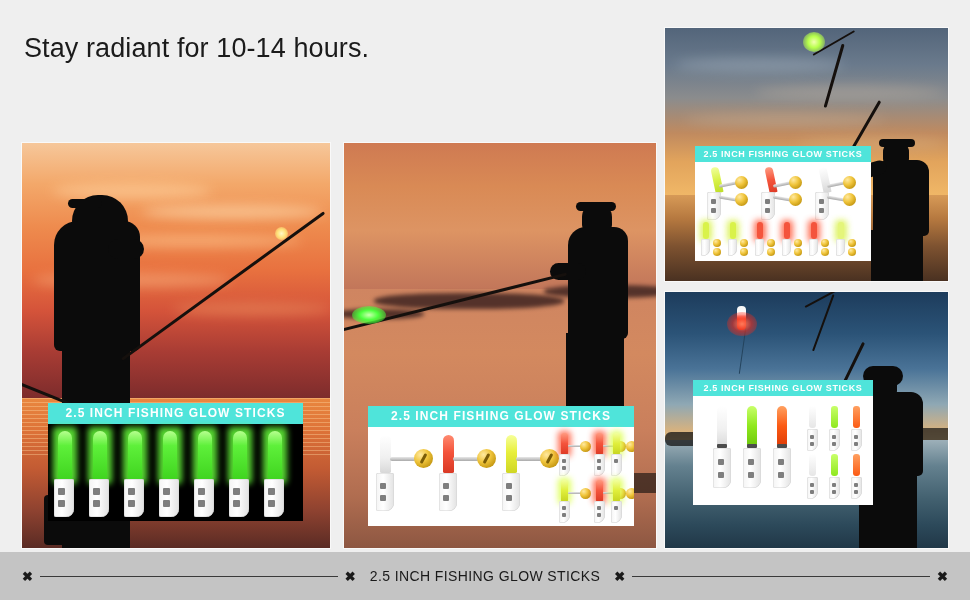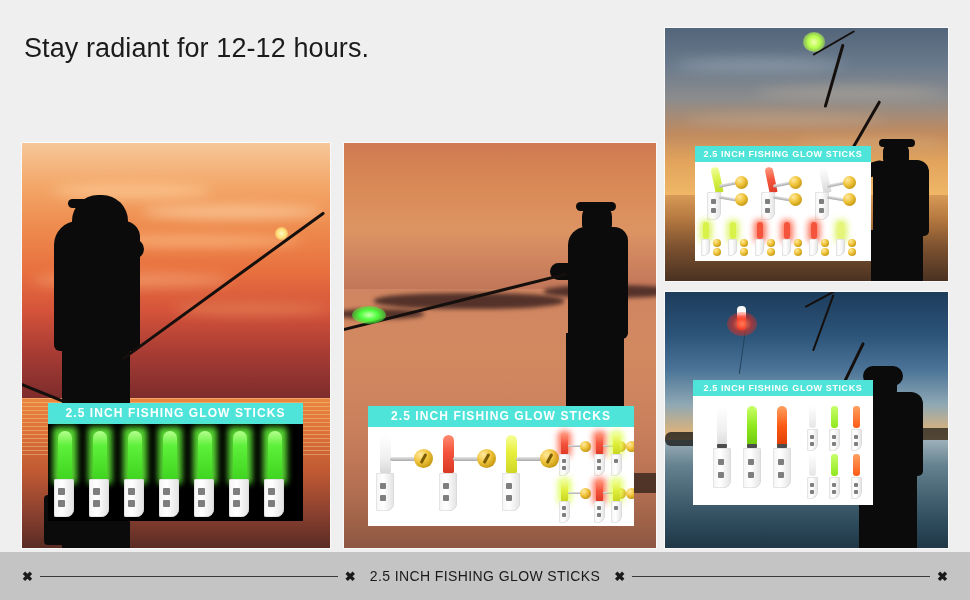--- a/index.html
+++ b/index.html
@@ -121,21 +121,21 @@
   .f-seg{display:flex;align-items:center;flex:1;}
   .pad-l{padding-left:22px;}
   .pad-r{padding-right:22px;}
 </style>
 </head>
 <body>
 
 <div class="stage">
 
   <div class="header">
-    <div class="subtitle">Stay radiant for 12-12 hours.</div>
+    <div class="subtitle">Stay radiant for 10-14 hours.</div>
   </div>
 
   <div class="panel" id="panel-left">
     <div class="photo">
       <div class="sky-a"></div>
       <div class="cloud" style="left:30px;top:40px;width:160px;height:16px;background:#ffd3a0;"></div>
       <div class="cloud" style="left:120px;top:62px;width:180px;height:14px;background:#ffe0b4;"></div>
       <div class="cloud" style="left:60px;top:92px;width:220px;height:12px;background:#ffcb94;"></div>
       <div class="cloud" style="left:10px;top:130px;width:200px;height:14px;background:#f8b07f;"></div>
       <div class="cloud" style="left:150px;top:160px;width:160px;height:12px;background:#e9915f;"></div>

